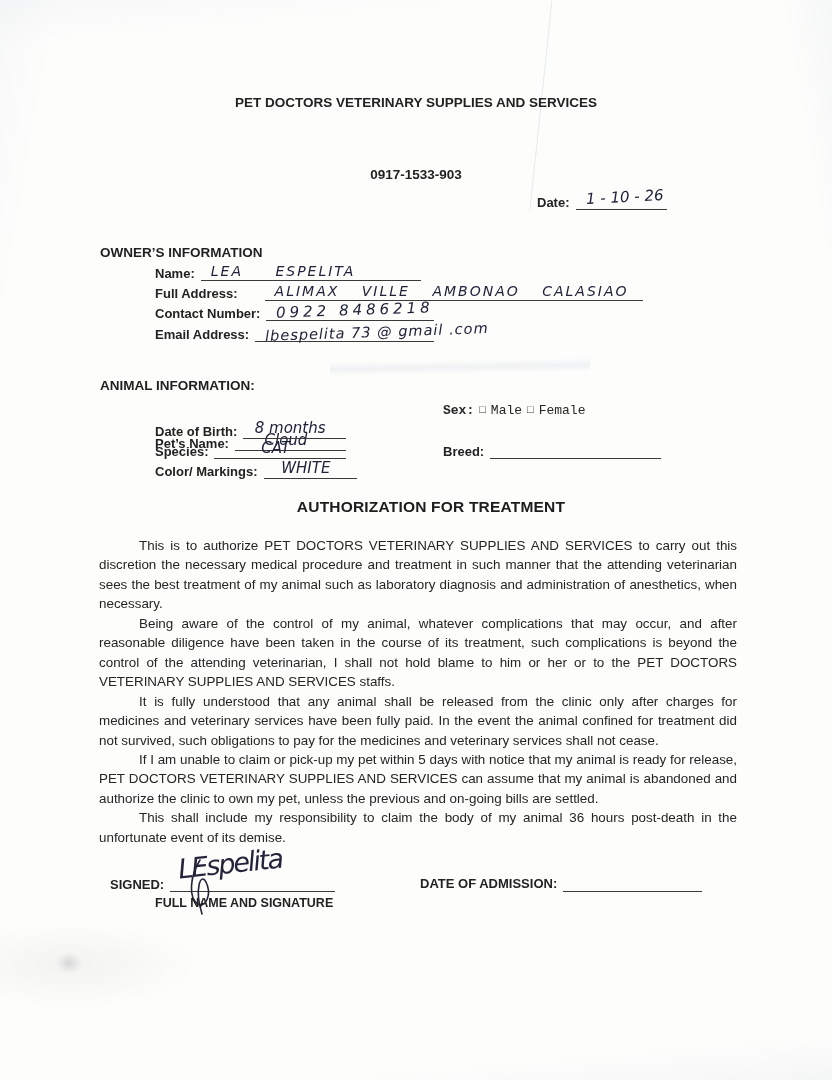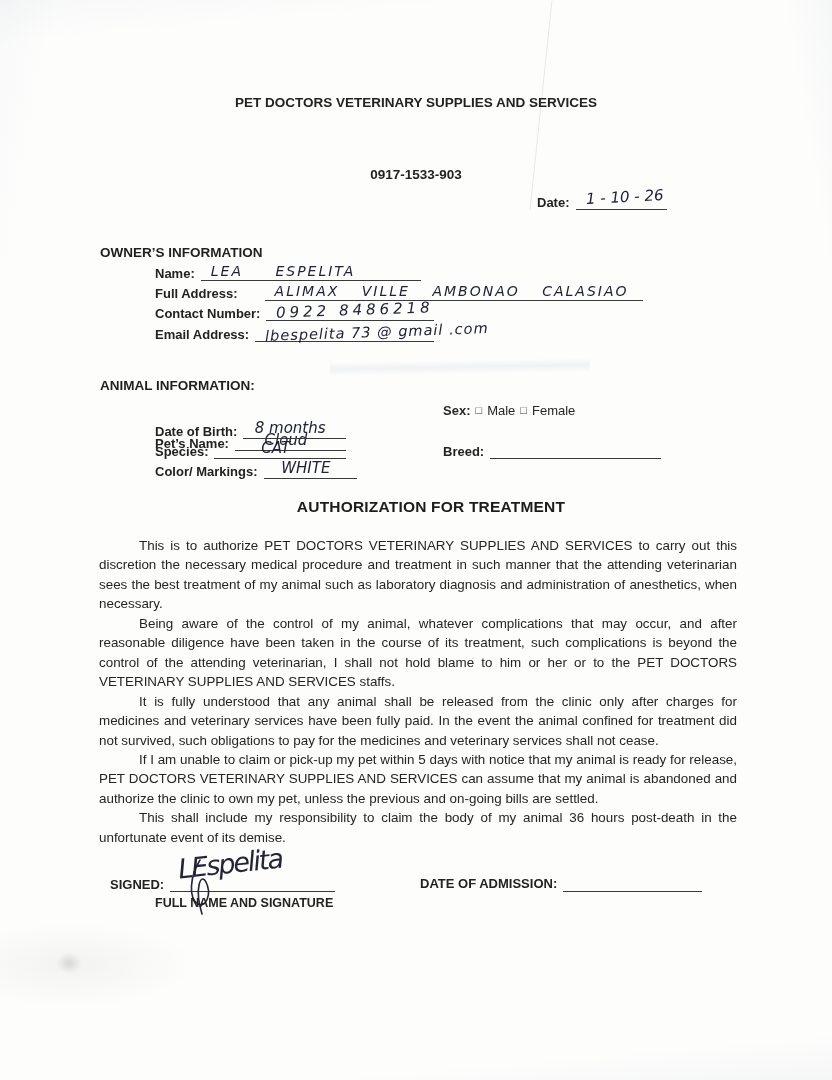--- a/index.html
+++ b/index.html
@@ -36,21 +36,21 @@
     font-family:"DejaVu Sans", sans-serif;
     font-style:italic;
     color:#20223a;
     display:inline-block;
     white-space:nowrap;
   }
   .line .hw{position:absolute;bottom:1px;left:10px;}
 
   .sect{position:absolute;font-weight:bold;font-size:13.5px;color:#1f1f1f;}
 
-  .sex-row{position:absolute;font-size:13px;display:flex;align-items:center;gap:5px;}
+  .sex-row{position:absolute;font-size:13px;display:flex;align-items:center;gap:5px;font-family:Liberation Mono, monospace;}
   .sex-row .lab{font-weight:bold;}
   .cbx{font-size:11px;color:#333;position:relative;top:-1px;}
 
   .auth-title{
     position:absolute;left:0;top:498px;width:832px;
     text-align:center;font-weight:bold;font-size:15.5px;color:#1c1c1c;letter-spacing:0.2px;margin-left:15px;
   }
   .paras{
     position:absolute;left:99px;top:536px;width:638px;
     font-size:13.4px;line-height:19.45px;text-align:justify;color:#252525;

